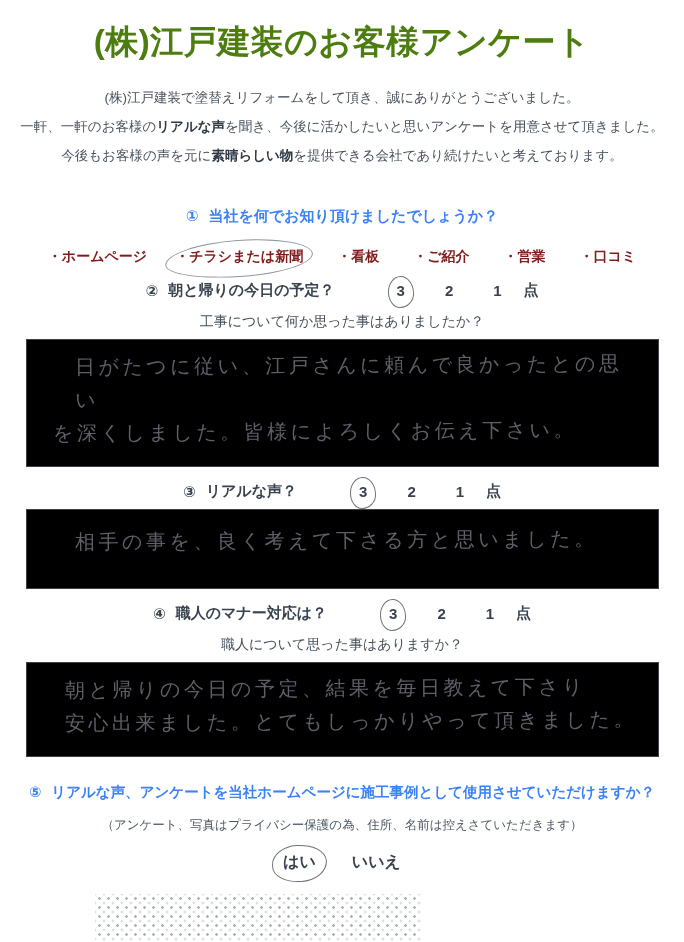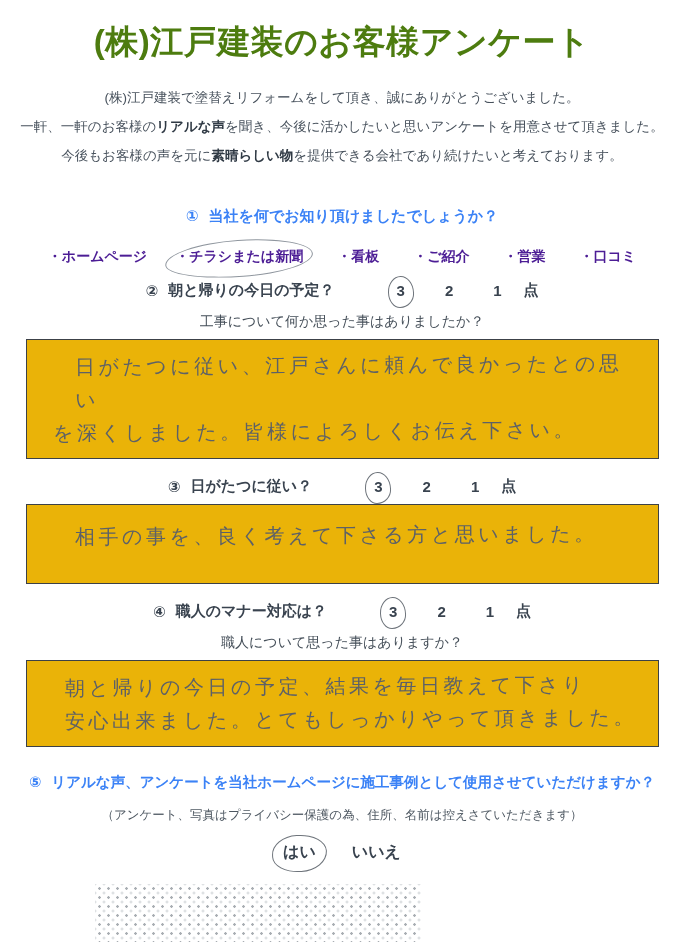--- a/index.html
+++ b/index.html
@@ -29,21 +29,21 @@
 
   .q-center {
     text-align:center; font-weight:bold; font-size:15px; color:#3b82f6;
   }
   .q1-heading { margin-top:44px; }
   .q-num { margin-right:10px; }
 
   .options {
     display:flex; justify-content:center; align-items:center;
     gap:34px; margin-top:22px;
-    font-weight:bold; font-size:14px; color:#4c1d95;
+    font-weight:bold; font-size:14px; color:#7f1d1d;
   }
   .option { position:relative; white-space:nowrap; }
   .option:nth-child(1) { margin-right:-6px; }
 
   
   .circled { position:relative; }
   .circled::after {
     content:"";
     position:absolute;
     left:-10px; right:-10px; top:-8px; bottom:-11px;
@@ -66,24 +66,24 @@
     transform:rotate(-2deg);
     border-color:#6e747b;
   }
   .unit { margin-left:2px; }
 
   .subq {
     text-align:center; font-size:14px; color:#444e58; margin-top:13px;
   }
 
   .answer-box {
-    width:633px; margin:8px auto 18px auto;
+    width:633px; margin:8px auto 12px auto;
     border:1.5px solid #3c4147;
-    background:#eab308;
-    padding:9px 14px 10px 14px;
+    background:#000000;
+    padding:9px 14px 18px 14px;
   }
   .hw {
     font-size:20px; color:#5d6167; letter-spacing:3.5px;
     line-height:33px;
     transform:rotate(-0.4deg);
     font-weight:400;
   }
   .hw-ind-lg { padding-left:34px; }
   .hw-ind-sm { padding-left:12px; }
   .hw-ind-md { padding-left:24px; }
@@ -153,21 +153,21 @@
 
   <div class="subq">工事について何か思った事はありましたか？</div>
 
   <div class="answer-box box-1">
     <div class="hw hw-ind-lg">日がたつに従い、江戸さんに頼んで良かったとの思い</div>
     <div class="hw hw-ind-sm">を深くしました。皆様によろしくお伝え下さい。</div>
   </div>
 
   <div class="rating-row">
     <span class="q-num">③</span>
-    <span class="q-label">日がたつに従い？</span>
+    <span class="q-label">リアルな声？</span>
     <span class="score circled">3</span>
     <span class="score">2</span>
     <span class="score">1</span>
     <span class="unit">点</span>
   </div>
 
 
   <div class="answer-box box-2">
     <div class="hw hw-ind-lg">相手の事を、良く考えて下さる方と思いました。</div>
   </div>

